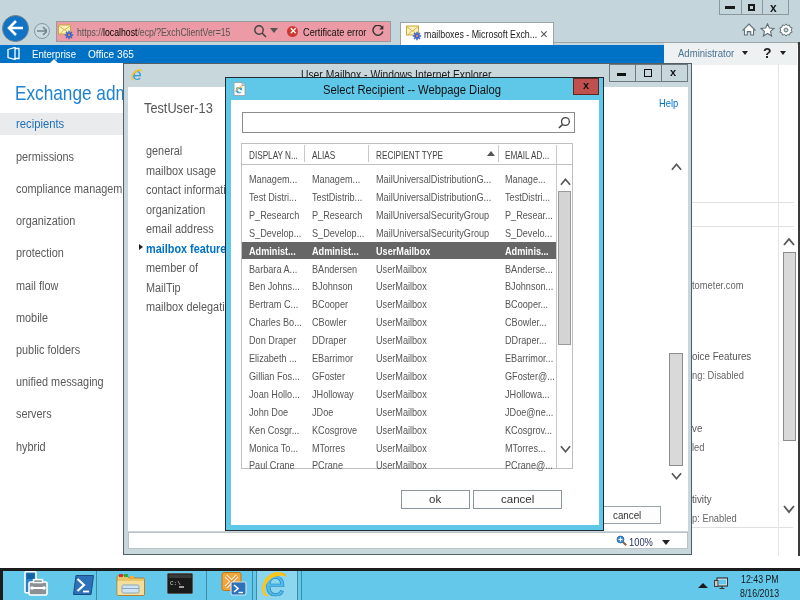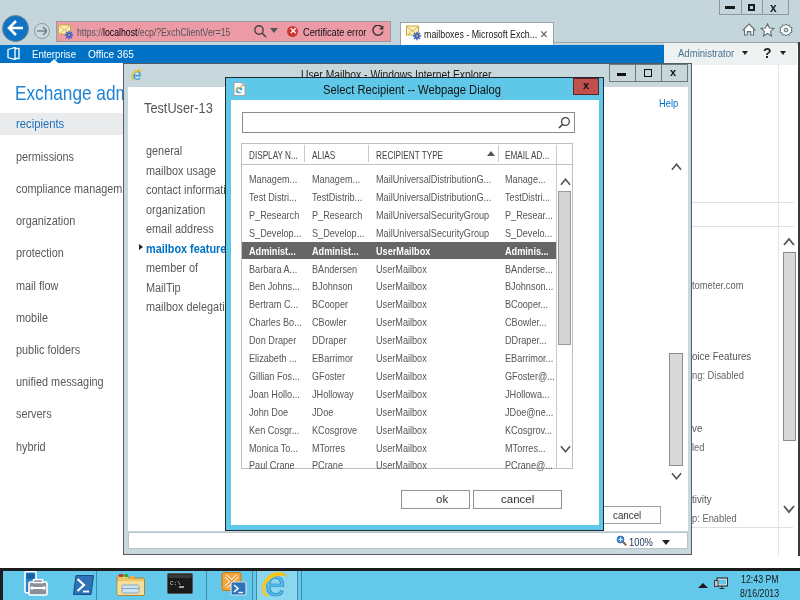--- a/index.html
+++ b/index.html
@@ -299,21 +299,21 @@
 
 <svg class="abs" style="left:559.5px;top:177.5px;" width="11" height="9" viewBox="0 0 12 9">
   <path d="M1 7 L6 1 L11 7" fill="none" stroke="#555" stroke-width="1.8"></path>
 </svg>
 <div class="abs" style="left:558px;top:190.5px;width:12.5px;height:154px;background:#d4d4d4;border:1px solid #9a9a9a;"></div>
 <svg class="abs" style="left:559.5px;top:444px;" width="11" height="9" viewBox="0 0 12 9">
   <path d="M1 2 L6 8 L11 2" fill="none" stroke="#555" stroke-width="1.8"></path>
 </svg>
 
 <div class="abs" style="left:401px;top:490px;width:69px;height:19px;background:#fdfdfd;border:1px solid #8c9599;"></div>
-<div class="abs nowrap" style="left:429px;top:493px;font-size:11.5px;color:#333;margin-left:7px;">ok</div>
+<div class="abs nowrap" style="left:429px;top:493px;font-size:11.5px;color:#333;">ok</div>
 <div class="abs" style="left:473px;top:490px;width:89px;height:19px;background:#fdfdfd;border:1px solid #8c9599;"></div>
 <div class="abs nowrap" style="left:501px;top:493px;font-size:11.5px;color:#333;">cancel</div>
 
 <div class="abs" style="left:0;top:556px;width:800px;height:12px;background:#fff;"></div>
 <div class="abs" style="left:0;top:568px;width:800px;height:2.5px;background:#1c1c1c;"></div>
 <div class="abs" style="left:0;top:570.5px;width:800px;height:29.5px;background:#63c8e9;"></div>
 <div class="abs" style="left:0;top:570.5px;width:2.5px;height:29.5px;background:#1c1c1c;"></div>
 
 <div class="abs" style="left:96px;top:570.5px;width:1px;height:29.5px;background:#3e8ba6;"></div>
 <div class="abs" style="left:206px;top:570.5px;width:1px;height:29.5px;background:#3e8ba6;"></div>

